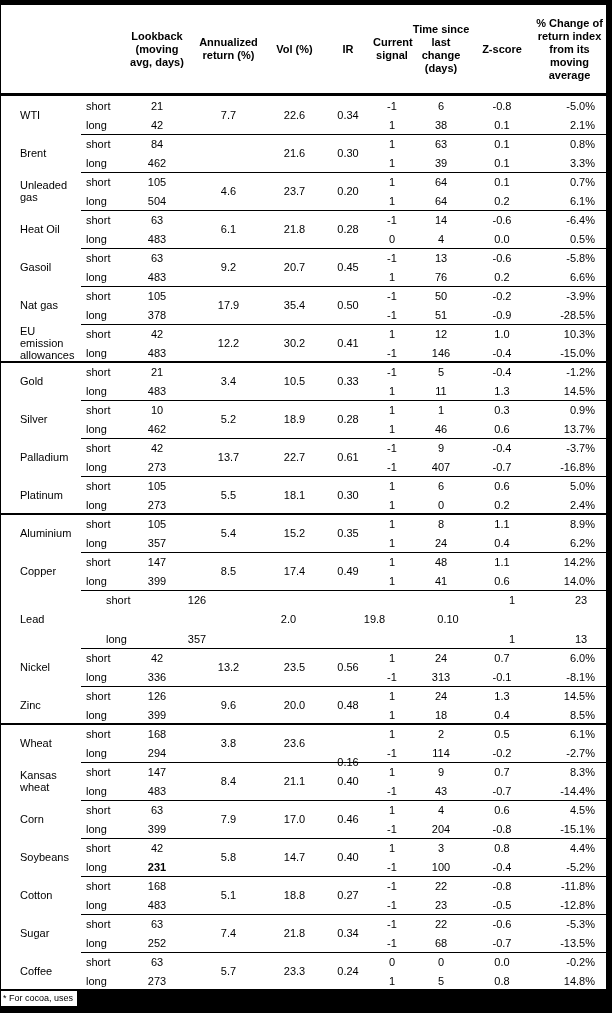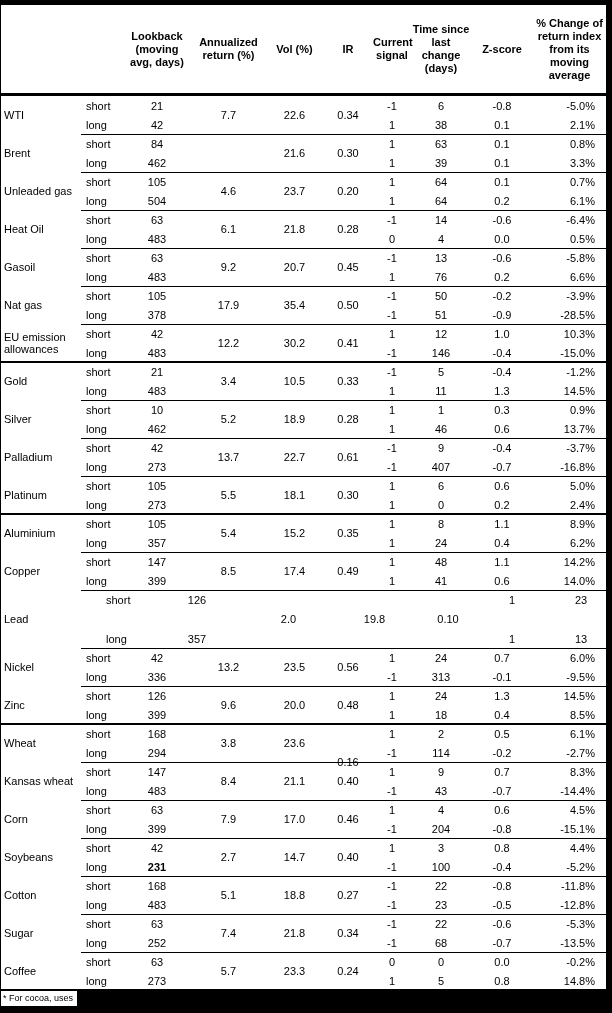--- a/index.html
+++ b/index.html
@@ -16,21 +16,21 @@
   }
   .tbody{}
   .crow{position:relative;}
   .crow.div-thin::before{
     content:"";position:absolute;left:80px;right:0;top:-0.5px;height:1px;background:#000;
   }
   .crow.div-thick::before{
     content:"";position:absolute;left:0;right:0;top:-1px;height:2px;background:#000;
   }
   .cell{font-size:11px;line-height:12px;display:flex;align-items:center;}
-  .c-name{padding-left:3px;justify-content:flex-start;}
+  .c-name{padding-left:19px;justify-content:flex-start;}
   .c-sl{padding-left:5px;justify-content:flex-start;}
   .c-center{justify-content:center;}
   .c-pct{justify-content:flex-end;padding-right:11px;}
   .footer-strip{
     position:absolute;left:0;right:0;bottom:0;height:24px;background:#000;
   }
   .footnote-box{
     position:absolute;left:0;top:2px;background:#fff;font-size:9px;line-height:11px;
     padding:2px 4px 2px 2px;white-space:nowrap;
   }
@@ -321,21 +321,21 @@
         <div class="cell c-center" style="grid-area: 1 / 3;">42</div>
         <div class="cell c-center" style="grid-area: 1 / 7;">1</div>
         <div class="cell c-center" style="grid-area: 1 / 8;">24</div>
         <div class="cell c-center" style="grid-area: 1 / 9;">0.7</div>
         <div class="cell c-pct" style="grid-area: 1 / 10;">6.0%</div>
         <div class="cell c-sl" style="grid-area: 2 / 2;">long</div>
         <div class="cell c-center" style="grid-area: 2 / 3;">336</div>
         <div class="cell c-center" style="grid-area: 2 / 7;">-1</div>
         <div class="cell c-center" style="grid-area: 2 / 8;">313</div>
         <div class="cell c-center" style="grid-area: 2 / 9;">-0.1</div>
-        <div class="cell c-pct" style="grid-area: 2 / 10;">-9.5%</div>
+        <div class="cell c-pct" style="grid-area: 2 / 10;">-8.1%</div>
         <div class="cell c-center" style="grid-area: 1 / 4 / span 2;">13.2</div>
         <div class="cell c-center" style="grid-area: 1 / 5 / span 2;">23.5</div>
         <div class="cell c-center" style="grid-area: 1 / 6 / span 2;">0.56</div>
       </div>
       <div class="grid-cols crow div-thin" style="grid-template-rows: repeat(2, 19px);">
         <div class="cell c-name" style="grid-area: 1 / 1 / span 2;">Zinc</div>
         <div class="cell c-sl" style="grid-area: 1 / 2;">short</div>
         <div class="cell c-center" style="grid-area: 1 / 3;">126</div>
         <div class="cell c-center" style="grid-area: 1 / 7;">1</div>
         <div class="cell c-center" style="grid-area: 1 / 8;">24</div>
@@ -412,21 +412,21 @@
         <div class="cell c-center" style="grid-area: 1 / 7;">1</div>
         <div class="cell c-center" style="grid-area: 1 / 8;">3</div>
         <div class="cell c-center" style="grid-area: 1 / 9;">0.8</div>
         <div class="cell c-pct" style="grid-area: 1 / 10;">4.4%</div>
         <div class="cell c-sl" style="grid-area: 2 / 2;">long</div>
         <div class="cell c-center" style="grid-area: 2 / 3; font-weight: bold;">231</div>
         <div class="cell c-center" style="grid-area: 2 / 7;">-1</div>
         <div class="cell c-center" style="grid-area: 2 / 8;">100</div>
         <div class="cell c-center" style="grid-area: 2 / 9;">-0.4</div>
         <div class="cell c-pct" style="grid-area: 2 / 10;">-5.2%</div>
-        <div class="cell c-center" style="grid-area: 1 / 4 / span 2;">2.7</div>
+        <div class="cell c-center" style="grid-area: 1 / 4 / span 2;">5.8</div>
         <div class="cell c-center" style="grid-area: 1 / 5 / span 2;">14.7</div>
         <div class="cell c-center" style="grid-area: 1 / 6 / span 2;">0.40</div>
       </div>
       <div class="grid-cols crow div-thin" style="grid-template-rows: repeat(2, 19px);">
         <div class="cell c-name" style="grid-area: 1 / 1 / span 2;">Cotton</div>
         <div class="cell c-sl" style="grid-area: 1 / 2;">short</div>
         <div class="cell c-center" style="grid-area: 1 / 3;">168</div>
         <div class="cell c-center" style="grid-area: 1 / 7;">-1</div>
         <div class="cell c-center" style="grid-area: 1 / 8;">22</div>
         <div class="cell c-center" style="grid-area: 1 / 9;">-0.8</div>

